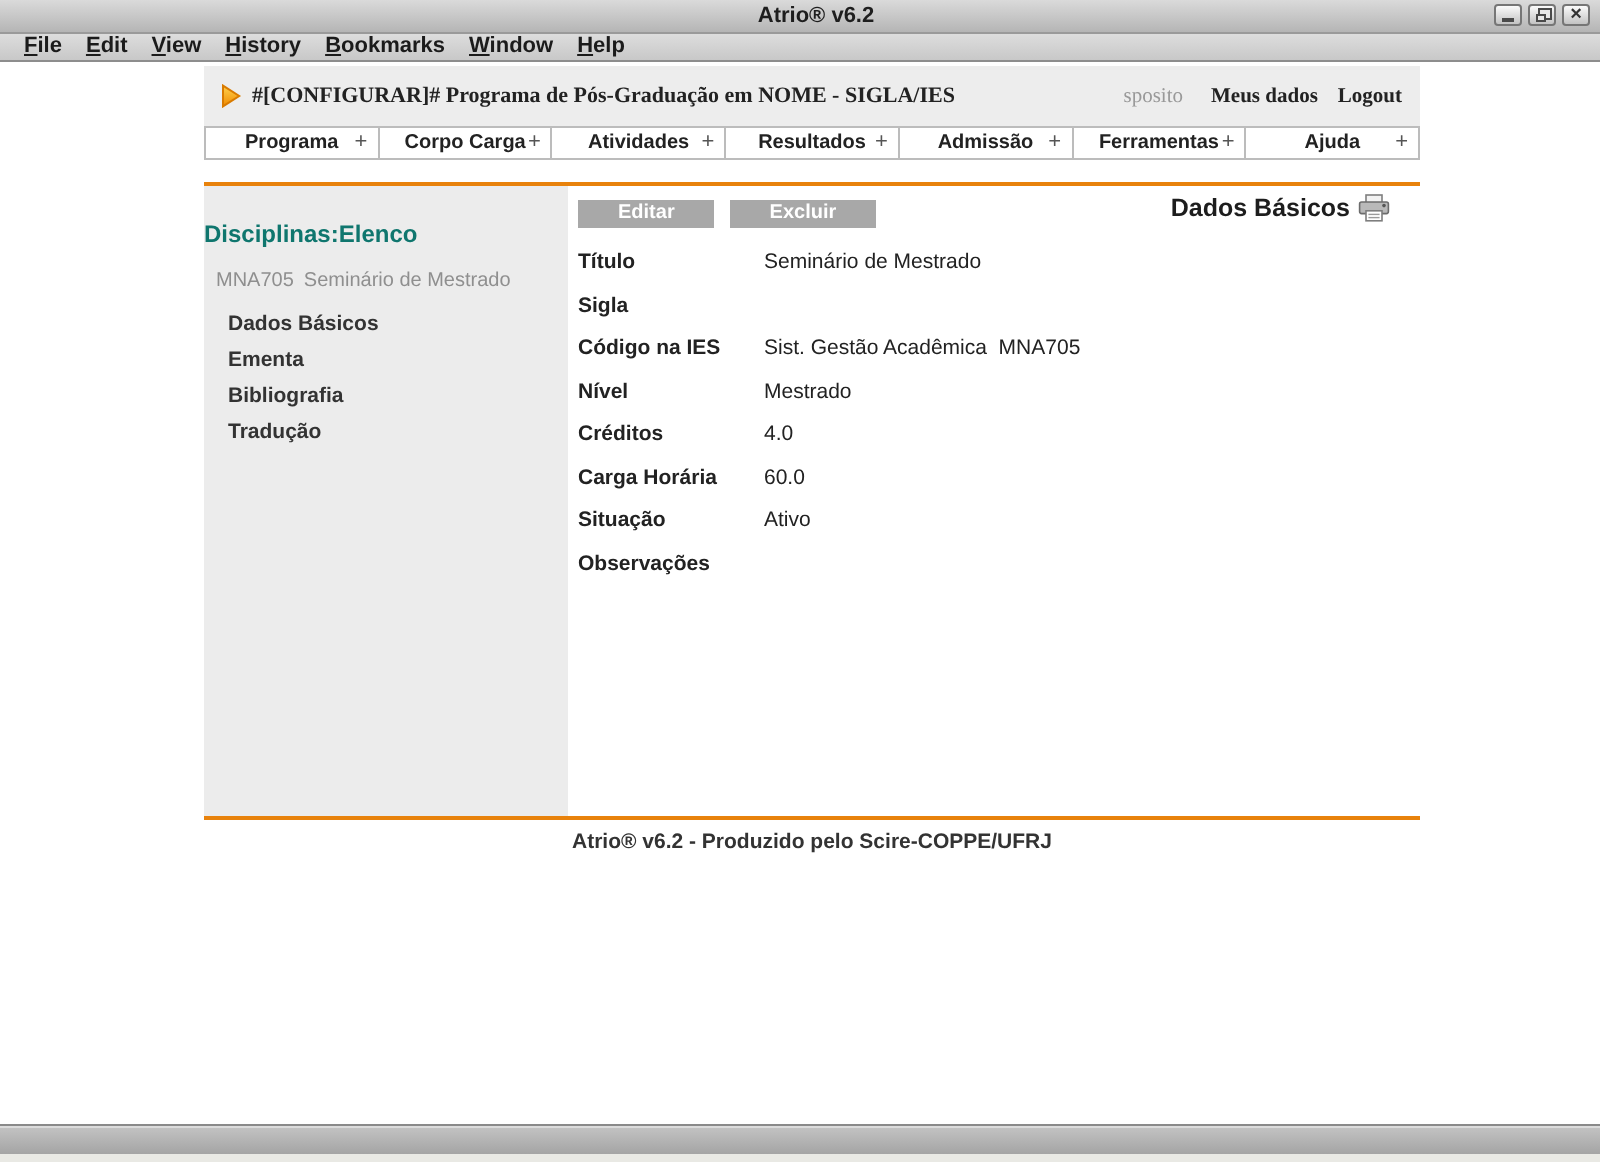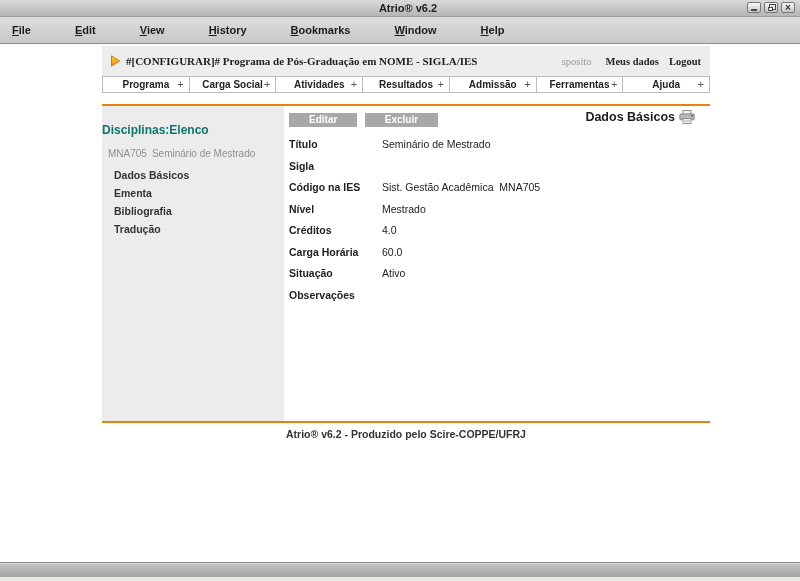--- a/index.html
+++ b/index.html
@@ -10,21 +10,21 @@
   
   .titlebar { height:17px; background:linear-gradient(#dadada,#b5b5b5); border-bottom:1px solid #9a9a9a; position:relative; flex:none; }
   .win-title { position:absolute; left:0; right:0; top:2px; text-align:center; font-size:11px; font-weight:bold; color:#1e1e1e;padding-left:16px; }
   .win-controls { position:absolute; right:5px; top:2px; display:flex; gap:3px; }
   .win-btn { width:14px; height:11px; border:1px solid #767676; border-radius:2px; background:linear-gradient(#fbfbfb,#c3c3c3); display:flex; align-items:center; justify-content:center; font-size:8px; color:#333; cursor:pointer; }
   .glyph-min { width:6px; height:2px; background:#4a4a4a; margin-top:5px; }
   .glyph-restore { width:5px; height:4px; border:1px solid #4a4a4a; background:#e8e8e8; margin:3px 0 0 0; box-shadow:2px -2px 0 0 #e8e8e8, 2px -2px 0 1px #4a4a4a; margin-right:2px; }
   .glyph-close::before { content:"×"; font-weight:bold; font-size:10px; line-height:9px; }
 
   
-  .menubar { height:27px; background:linear-gradient(#dddddd,#c8c8c8); border-bottom:1px solid #8d8d8d; display:flex; align-items:center; padding-left:6px; flex:none;gap:32px; }
+  .menubar { height:14px; background:linear-gradient(#dddddd,#c8c8c8); border-bottom:1px solid #8d8d8d; display:flex; align-items:center; padding-left:6px; flex:none; }
   .menu-item { display:inline-block; font-size:11px; font-weight:bold; color:#1b1b1b; padding:0 6px; line-height:13px; cursor:pointer; }
   .menu-item::first-letter { text-decoration:underline; }
 
   
   .viewport { flex:1; background:#fff; overflow:hidden; }
   .page { margin:2px 0 0 102px; width:608px; }
 
   .band { background:#ededed; }
   .band-header { display:flex; align-items:center; height:30px; padding:0 9px 0 8px; font-size:11px;font-family:Liberation Serif, serif; }
   .arrow-icon { display:flex; margin-right:5px; }
@@ -119,21 +119,21 @@
           <span class="hlink">Meus dados</span>
           <span class="hlink">Logout</span>
         </div>
 
         <div class="tabs">
           <div class="tab">
             <span class="tab-label">Programa</span>
             <span class="tab-plus">+</span>
           </div>
           <div class="tab">
-            <span class="tab-label">Carga Social</span>
+            <span class="tab-label">Corpo Carga</span>
             <span class="tab-plus">+</span>
           </div>
           <div class="tab">
             <span class="tab-label">Atividades</span>
             <span class="tab-plus">+</span>
           </div>
           <div class="tab">
             <span class="tab-label">Resultados</span>
             <span class="tab-plus">+</span>
           </div>

